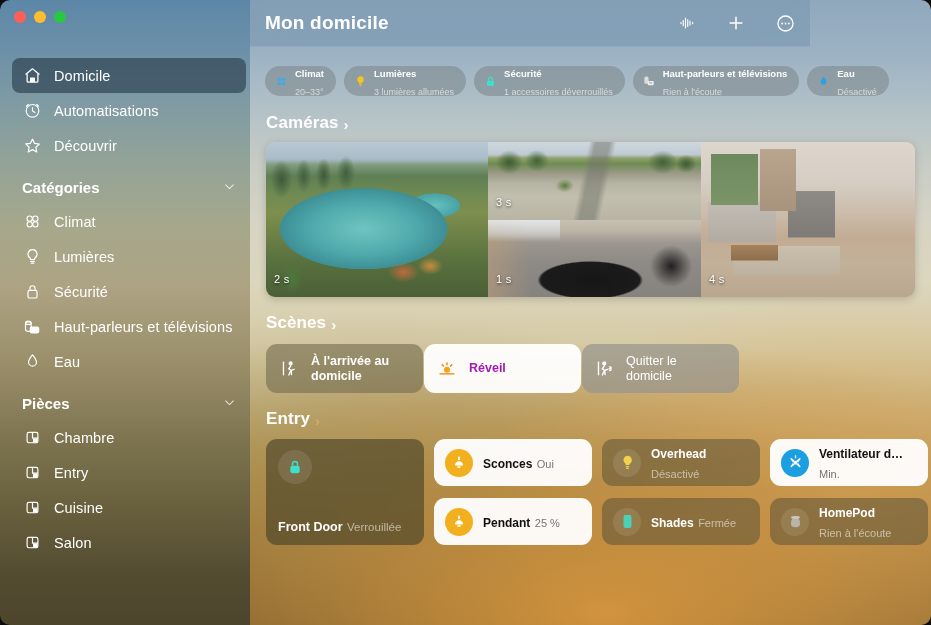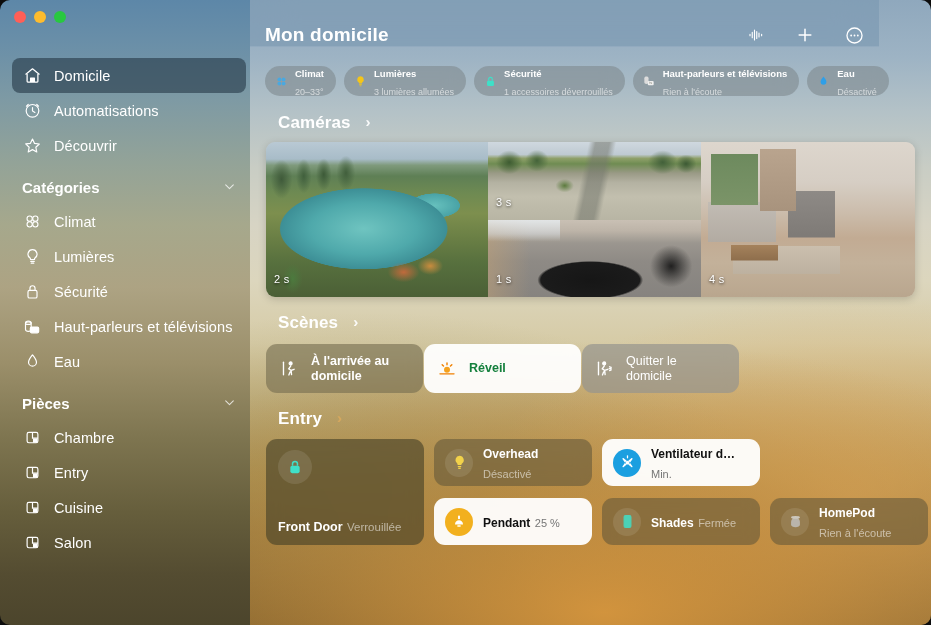--- a/index.html
+++ b/index.html
@@ -78,24 +78,24 @@
         #d7d4c4 36%,
         #dcd6bd 45%,
         #d6cba6 55%,
         #c3ad78 66%,
         #ad8f4e 76%,
         #937339 85%,
         #7e6230 93%,
         #6f5629 100%);
   }
   .topbar {
-    position:absolute; left:0; top:0; width:629px; height:47px;
+    position:absolute; left:0; top:0; width:560px; height:47px;
     background:rgba(118,150,174,.55);
     backdrop-filter:blur(22px);
-    display:flex; align-items:flex-end;
+    display:flex; align-items:center;
     border-bottom:1px solid rgba(255,255,255,.10);
   }
   .topbar .title {
     margin-left:15px; color:#fff; font-size:19px; font-weight:bold;
     letter-spacing:.2px;
   }
   .topbar .tools { margin-left:auto; margin-right:14px; display:flex; gap:27px; align-items:center; }
   .tbtn { color:#fff; display:flex; align-items:center; justify-content:center;
           width:22px; height:22px; }
 
@@ -111,23 +111,23 @@
     backdrop-filter:blur(10px);
   }
   .chip .cic { width:14px; height:14px; flex:0 0 14px; display:flex;
                align-items:center; justify-content:center; }
   .chip .ctx { line-height:1.1; }
   .chip .ct { color:#fff; font-size:9.5px; font-weight:bold; white-space:nowrap; }
   .chip .cs { color:rgba(255,255,255,.62); font-size:9px; white-space:nowrap; margin-top:1px; }
 
   
   .sec-head {
-    display:flex; align-items:flex-start; gap:15px;
+    display:flex; align-items:flex-end; gap:5px;
     color:#fff; font-size:17px; font-weight:bold; letter-spacing:.1px;
-    padding-left:28px;
+    padding-left:16px;
   }
   .sec-head .arw { font-size:15px; font-weight:bold; opacity:.92; }
   .sec-head.warm { color:#fff; }
   .sec-head.warm .arw { color:#d9a95e; }
 
   
   .cams {
     margin:9px 0 0 16px; width:649px; height:155px;
     display:flex; gap:0; border-radius:9px; overflow:hidden;
     box-shadow:0 2px 8px rgba(0,0,0,.18);
@@ -215,21 +215,21 @@
   .scenes { display:flex; gap:1px; margin:11px 0 0 16px; }
   .scn {
     display:flex; align-items:center; gap:12px;
     width:157px; height:49px; padding:0 13px;
     border-radius:11px;
     background:rgba(108,100,72,.55);
     backdrop-filter:blur(8px);
     color:#fff; font-size:12.5px; font-weight:bold; line-height:1.18;
   }
   .scn.grey { background:rgba(145,145,143,.66); font-weight:normal; font-size:12.5px;padding-left:12px; }
-  .scn.white { background:rgba(255,255,255,.94); color:#15803d; }
+  .scn.white { background:rgba(255,255,255,.94); color:#a21caf; }
   .scn .sic { width:20px; height:20px; flex:0 0 20px; display:flex;
               align-items:center; justify-content:center; }
 
   
   .acc-grid {
     margin:10px 0 0 16px; width:649px;
     display:grid; grid-template-columns:158px 158px 158px 158px;
     grid-template-rows:47px 47px; gap:12px 10px;
   }
   .tile {
@@ -606,20 +606,33 @@
                 <rect x="5.8" y="10.4" width="12.4" height="9.8" rx="2.4" fill="#3fe0c8" stroke="none"></rect>
                 <path d="M8.7 10.4V7.8a3.3 3.3 0 0 1 6.6 0v2.6"></path>
               </svg>
             </span>
             <span class="txt">
               <span class="tn">Front Door</span>
               <span class="ts">Verrouillée</span>
             </span>
           </div>
 
+          <div class="tile on">
+            <span class="tic" style="background:#f2b01e">
+              <svg width="18" height="18" viewBox="0 0 24 24" fill="#fff">
+                <rect x="10.7" y="3.4" width="2.6" height="5" rx="1.1"></rect>
+                <path d="M6.6 15.2c0-3 2.4-5.4 5.4-5.4s5.4 2.4 5.4 5.4z"></path>
+                <rect x="9.6" y="16.4" width="4.8" height="1.9" rx=".9"></rect>
+              </svg>
+            </span>
+            <span class="txt">
+              <span class="tn">Sconces</span>
+              <span class="ts">Oui</span>
+            </span>
+          </div>
 
           <div class="tile">
             <span class="tic" style="background:rgba(255,255,255,.10)">
               <svg width="17" height="17" viewBox="0 0 24 24" fill="#f2d24a">
                 <path d="M12 2.6a6 6 0 0 1 3.6 10.8c-.6.5-.9 1-.9 1.8v.5H9.3V15c0-.8-.3-1.3-.9-1.8A6 6 0 0 1 12 2.6Z"></path>
                 <rect x="9.4" y="17" width="5.2" height="1.6" rx=".8"></rect>
                 <rect x="10.1" y="19.5" width="3.8" height="1.6" rx=".8"></rect>
               </svg>
             </span>
             <span class="txt">

